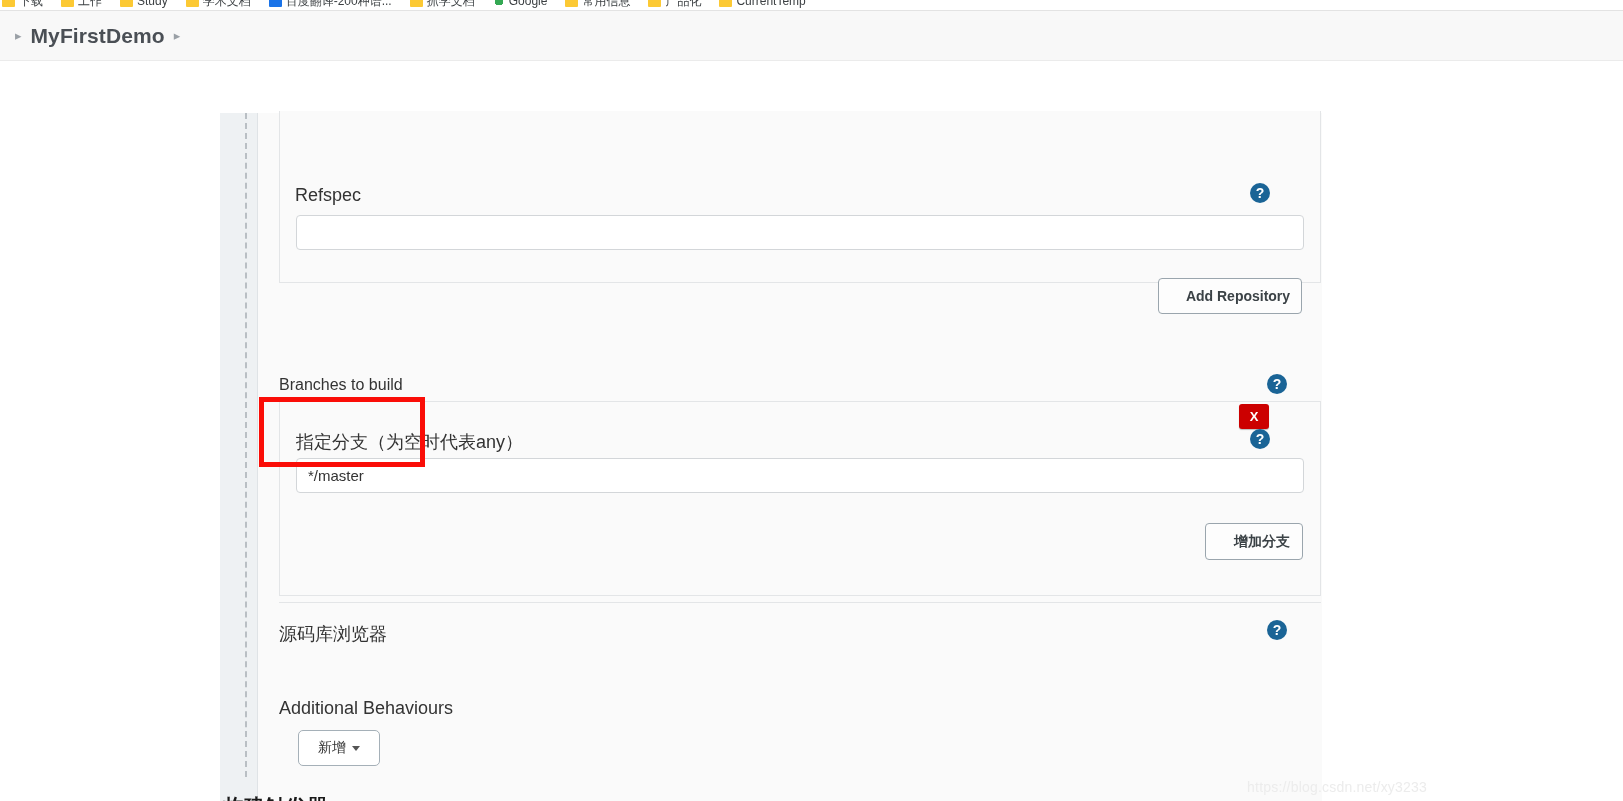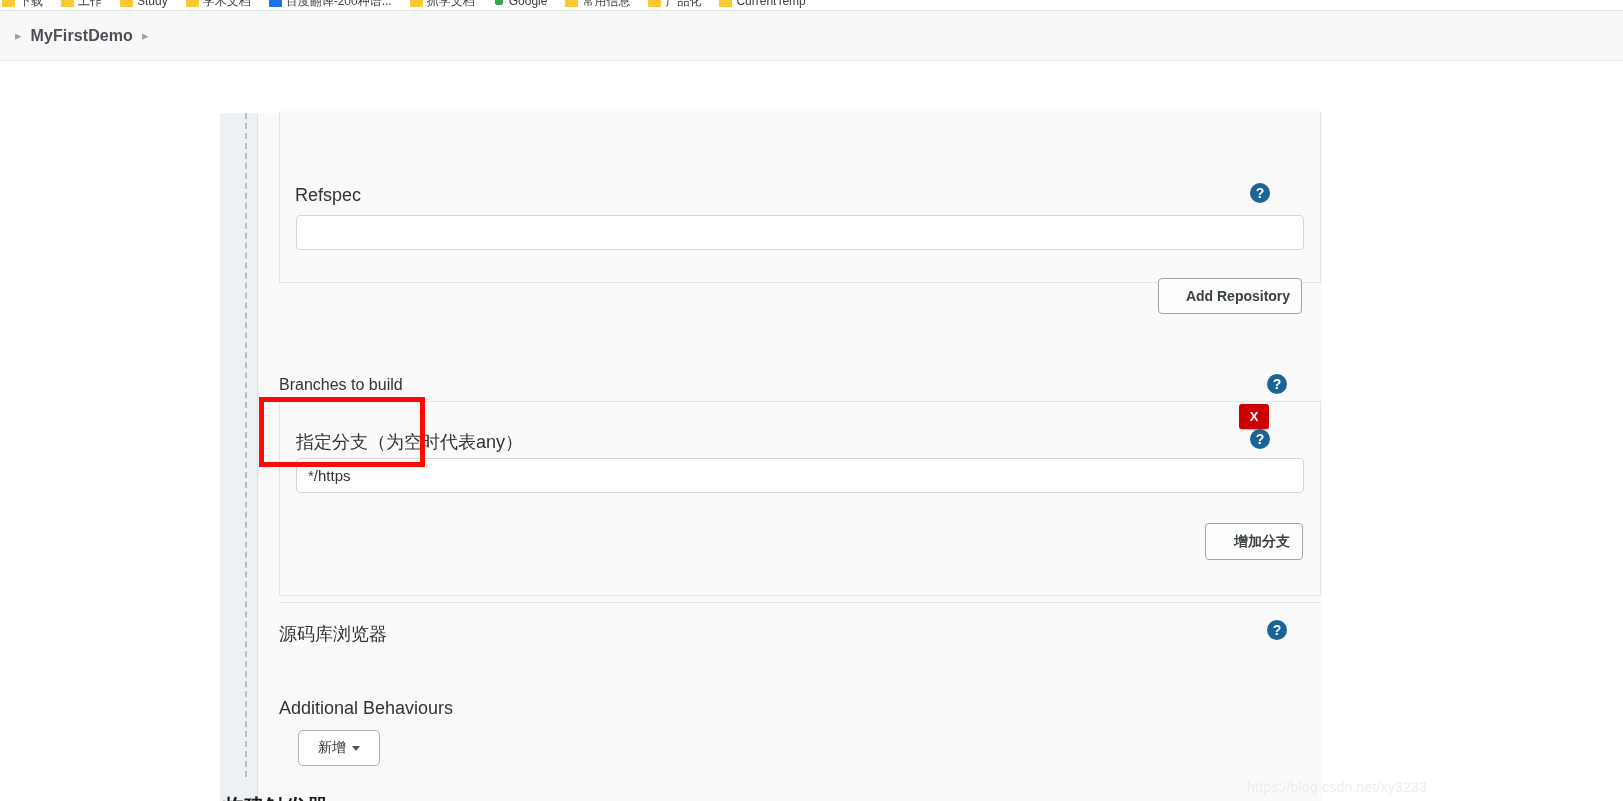--- a/index.html
+++ b/index.html
@@ -42,21 +42,21 @@
   .breadcrumb-bar {
     position: absolute; left: 0; top: 11px; width: 1623px; height: 50px;
     background: #f8f8f8; border-bottom: 1px solid #ebebeb;
     display: flex; align-items: center; padding-left: 6px;
   }
   .crumb-arrow {
     color: #9aa0a6; font-size: 13px; line-height: 1;
     padding: 0 9px; user-select: none;
   }
   .crumb-title {
-    font-size: 16px; font-weight: bold; color: #4a4f55;
+    font-size: 21px; font-weight: bold; color: #4a4f55;
     letter-spacing: .1px;
   }
 
   
   .page-bg {
     position: absolute; left: 0; top: 61px; width: 1623px; height: 740px;
     background: #ffffff;
   }
 
   
@@ -273,21 +273,21 @@
         <div class="field-label" style="left:20px; top:263px; font-size:16px;">Branches to build</div>
         <div class="help" style="left:1008px; top:261px;">?</div>
 
         <div class="panel" style="left:20px; top:288px; width:1042px; height:195px;"></div>
 
         <div class="xbtn" style="left:980px; top:291px;">X</div>
 
         <div class="field-label" style="left:37px; top:317px;">指定分支（为空时代表any）</div>
         <div class="help" style="left:991px; top:316px;">?</div>
 
-        <div class="txtinput" style="left:37px; top:345px; width:1008px; height:35px;" placeholder="">*/https</div>
+        <div class="txtinput" style="left:37px; top:345px; width:1008px; height:35px;" placeholder="">*/master</div>
 
         <div class="btn cn" style="left:946px; top:410px; width:98px; height:37px;">增加分支</div>
 
         <div class="panel" style="left:20px; top:489px; width:1042px; height:0; border:none; border-top:1px solid #e3e5e7;"></div>
 
         <div class="field-label" style="left:20px; top:509px;">源码库浏览器</div>
         <div class="help" style="left:1008px; top:507px;">?</div>
 
 
         <div class="field-label" style="left:20px; top:585px;">Additional Behaviours</div>

